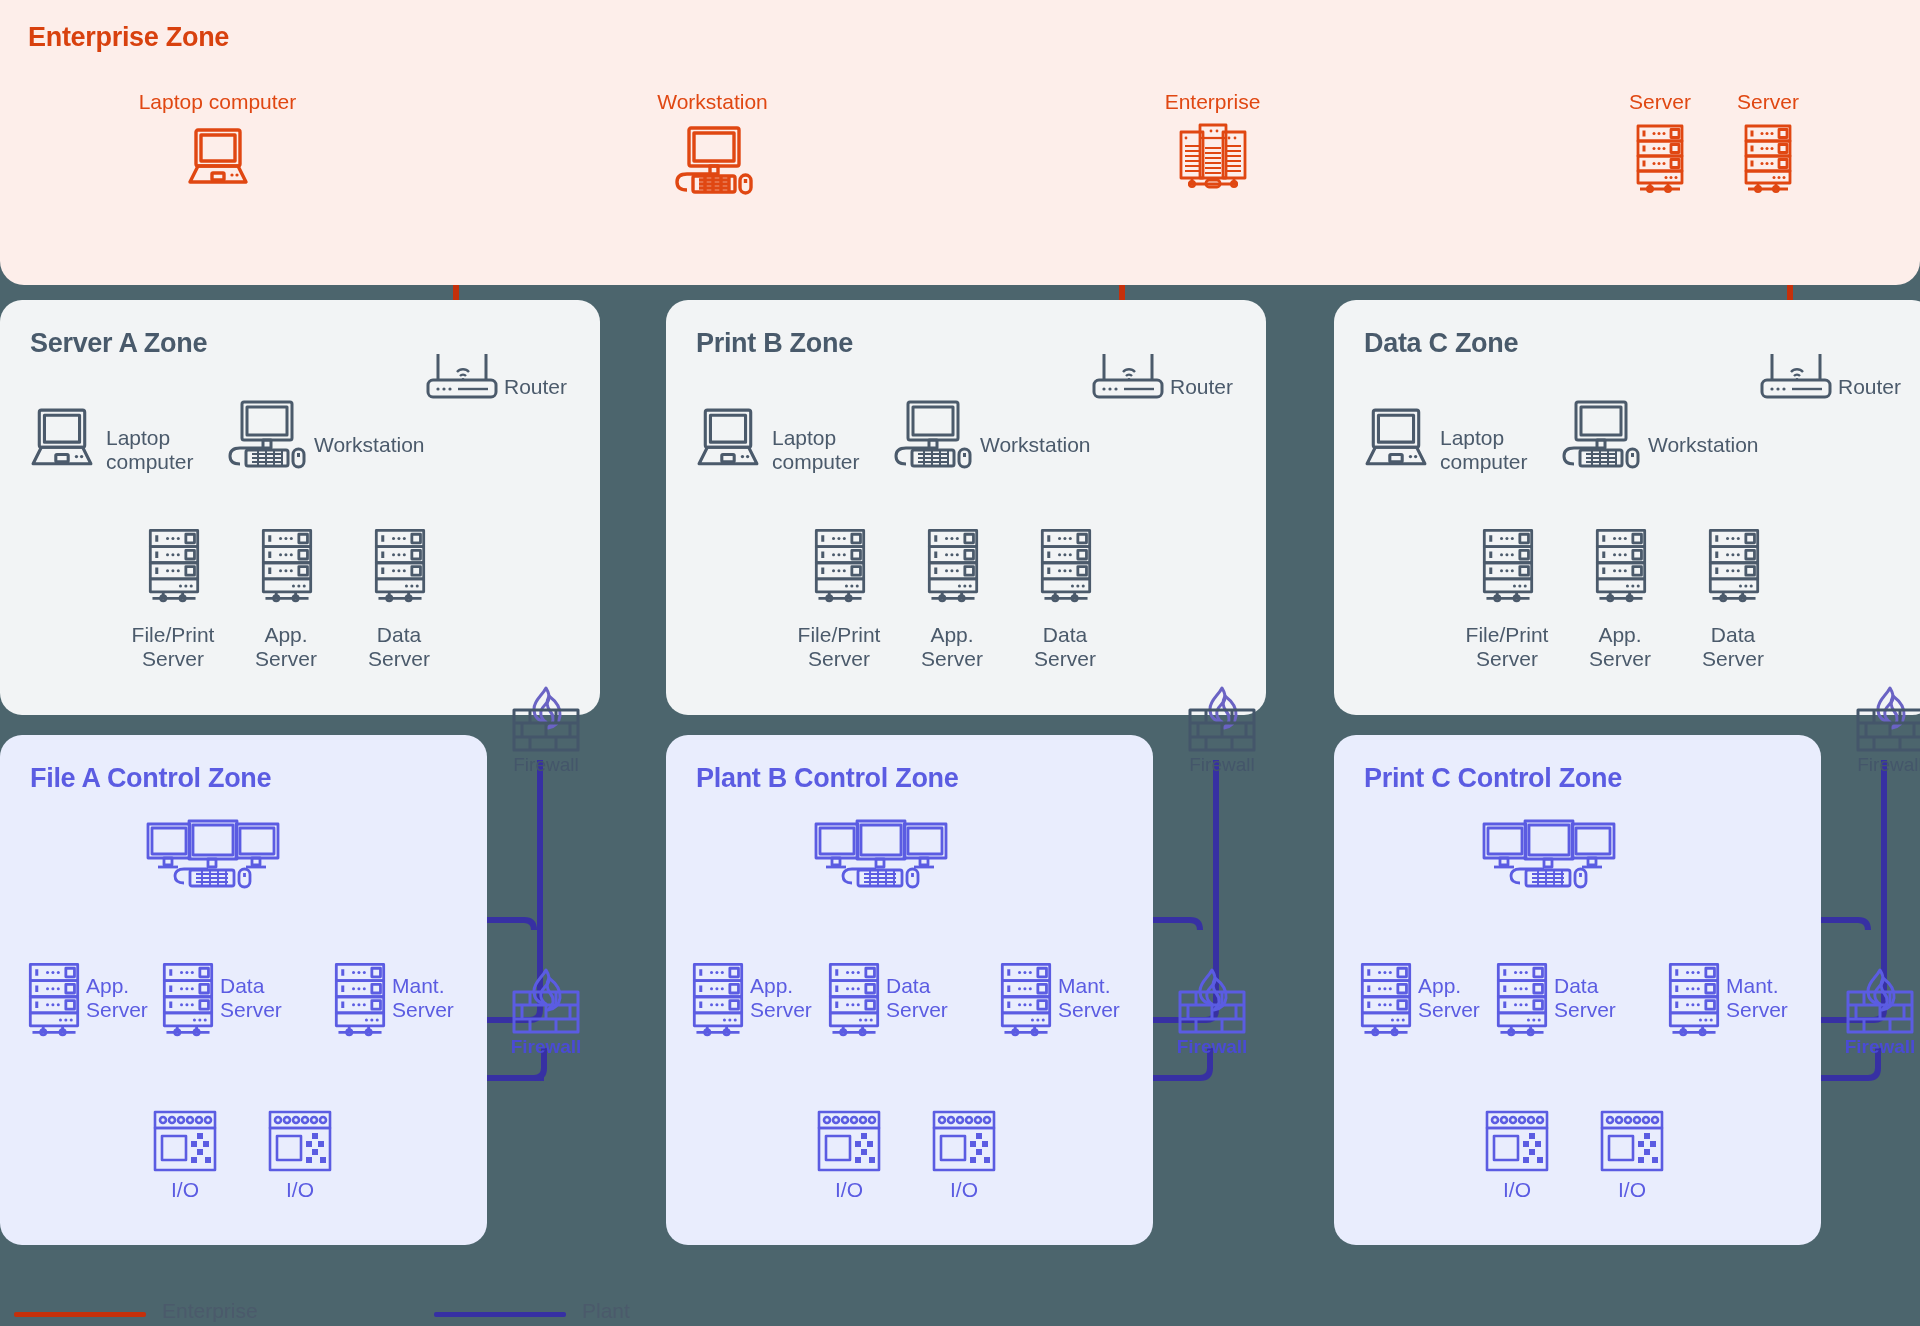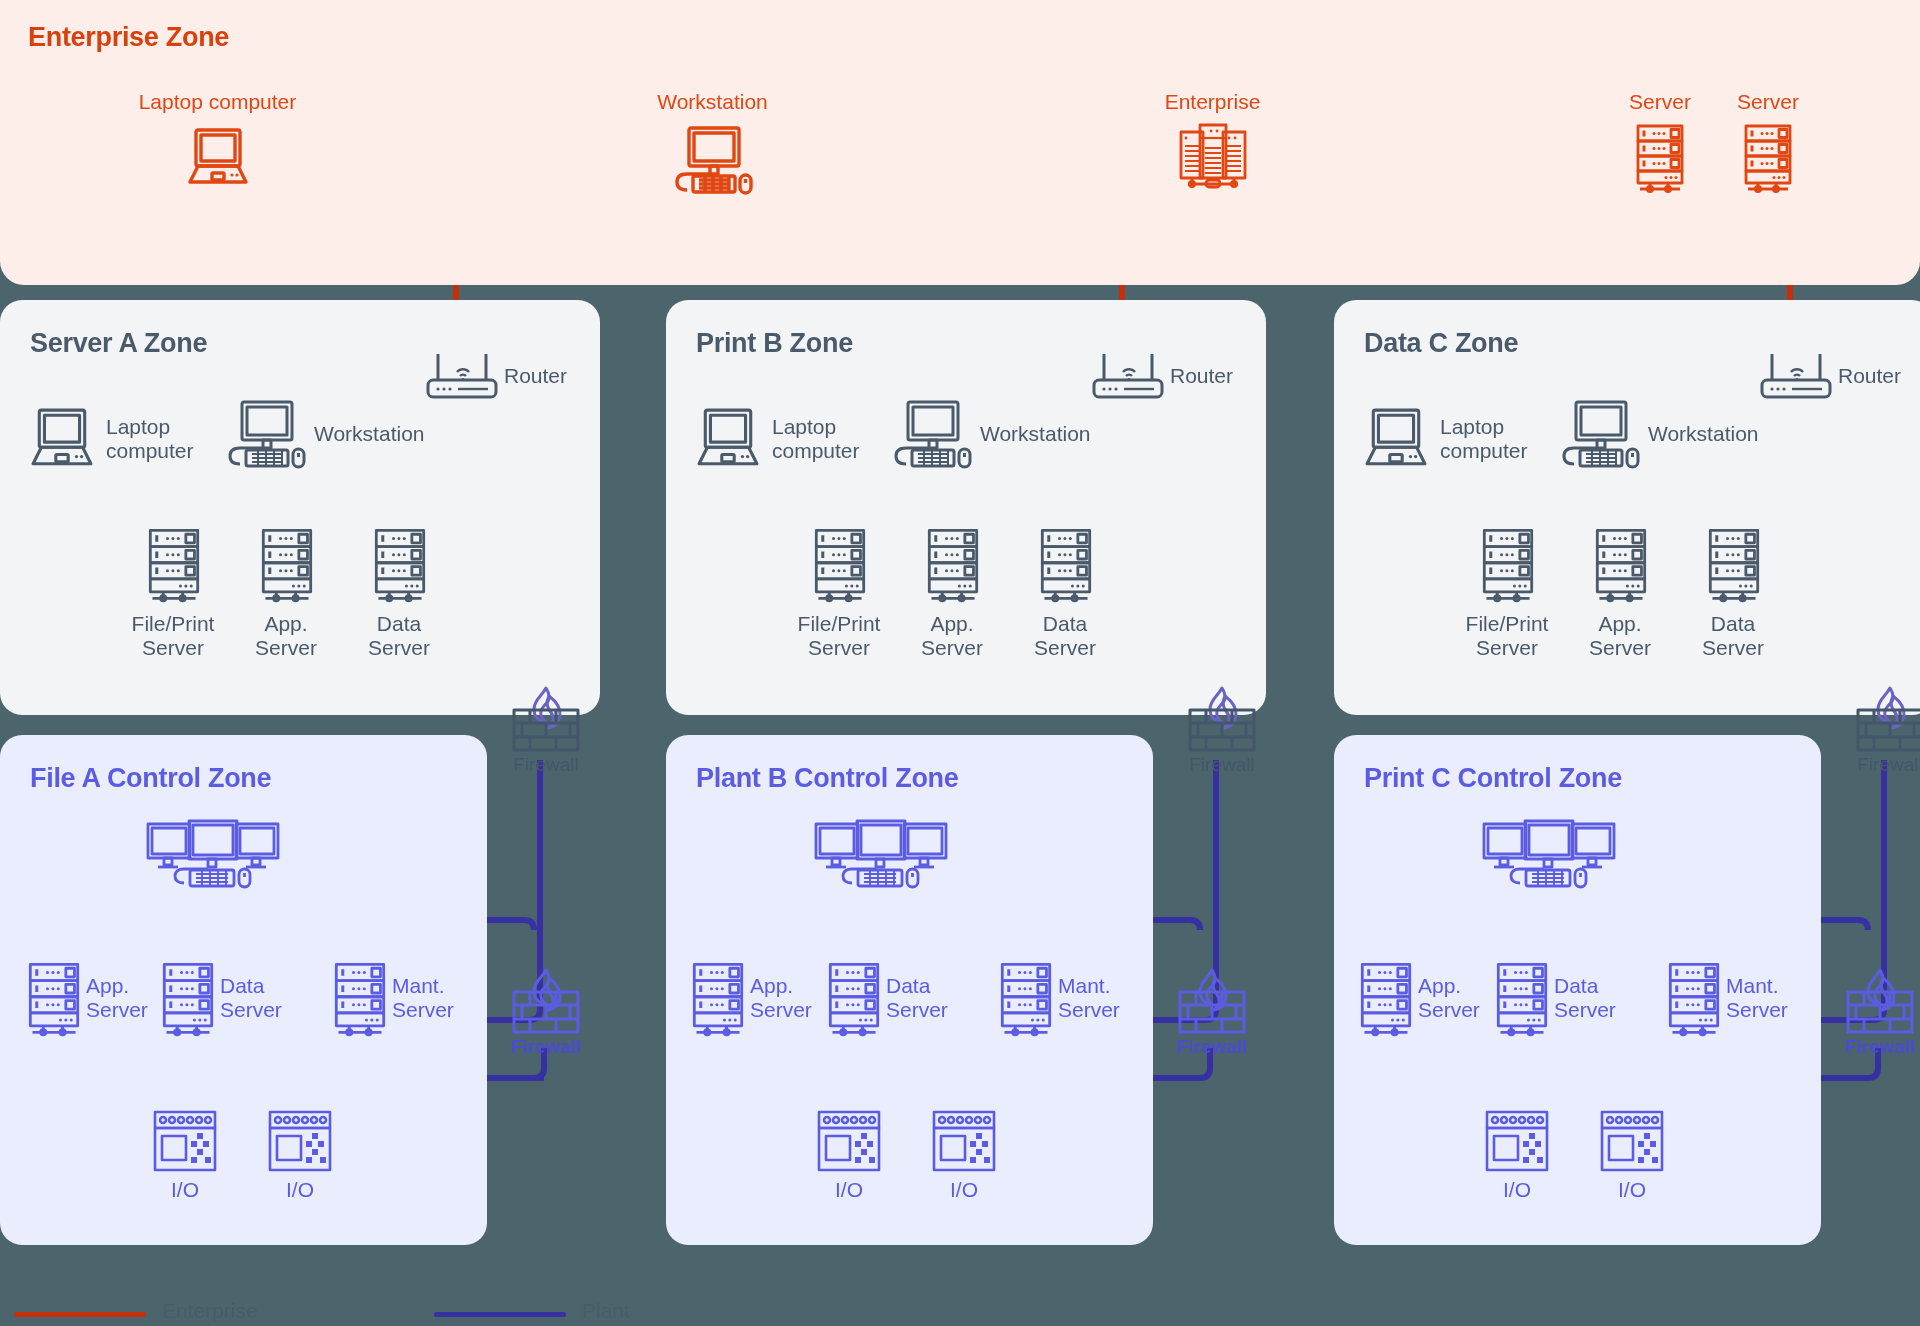--- a/index.html
+++ b/index.html
@@ -18,21 +18,21 @@
   #enterprise-title{left:28px;top:22px;font-size:27px;color:#d8410e;}
   .plant-title{font-size:27px;color:#495a6b;}
   .control-title{font-size:27px;color:#5b5ce2;}
 
   .node{position:absolute;}
   .node-label{position:absolute;white-space:pre;line-height:1.12;}
 
   
   .e-label{color:#e04712;font-size:21px;text-align:center;}
   
-  .p-label{color:#4b5a6b;font-size:21px;}
+  .p-label{color:#4b5a6b;font-size:21px;margin-top:11px;}
   
   .c-label{color:#5b5ce2;font-size:21px;}
   .fw-label-dark{color:#44566a;font-size:19px;}
   .fw-label-blue{color:#4a4bd4;font-size:19px;font-weight:bold;}
 
   svg{display:block;overflow:visible;}
 
   #wires{position:absolute;left:0;top:0;width:1920px;height:1326px;pointer-events:none;}
 
   

